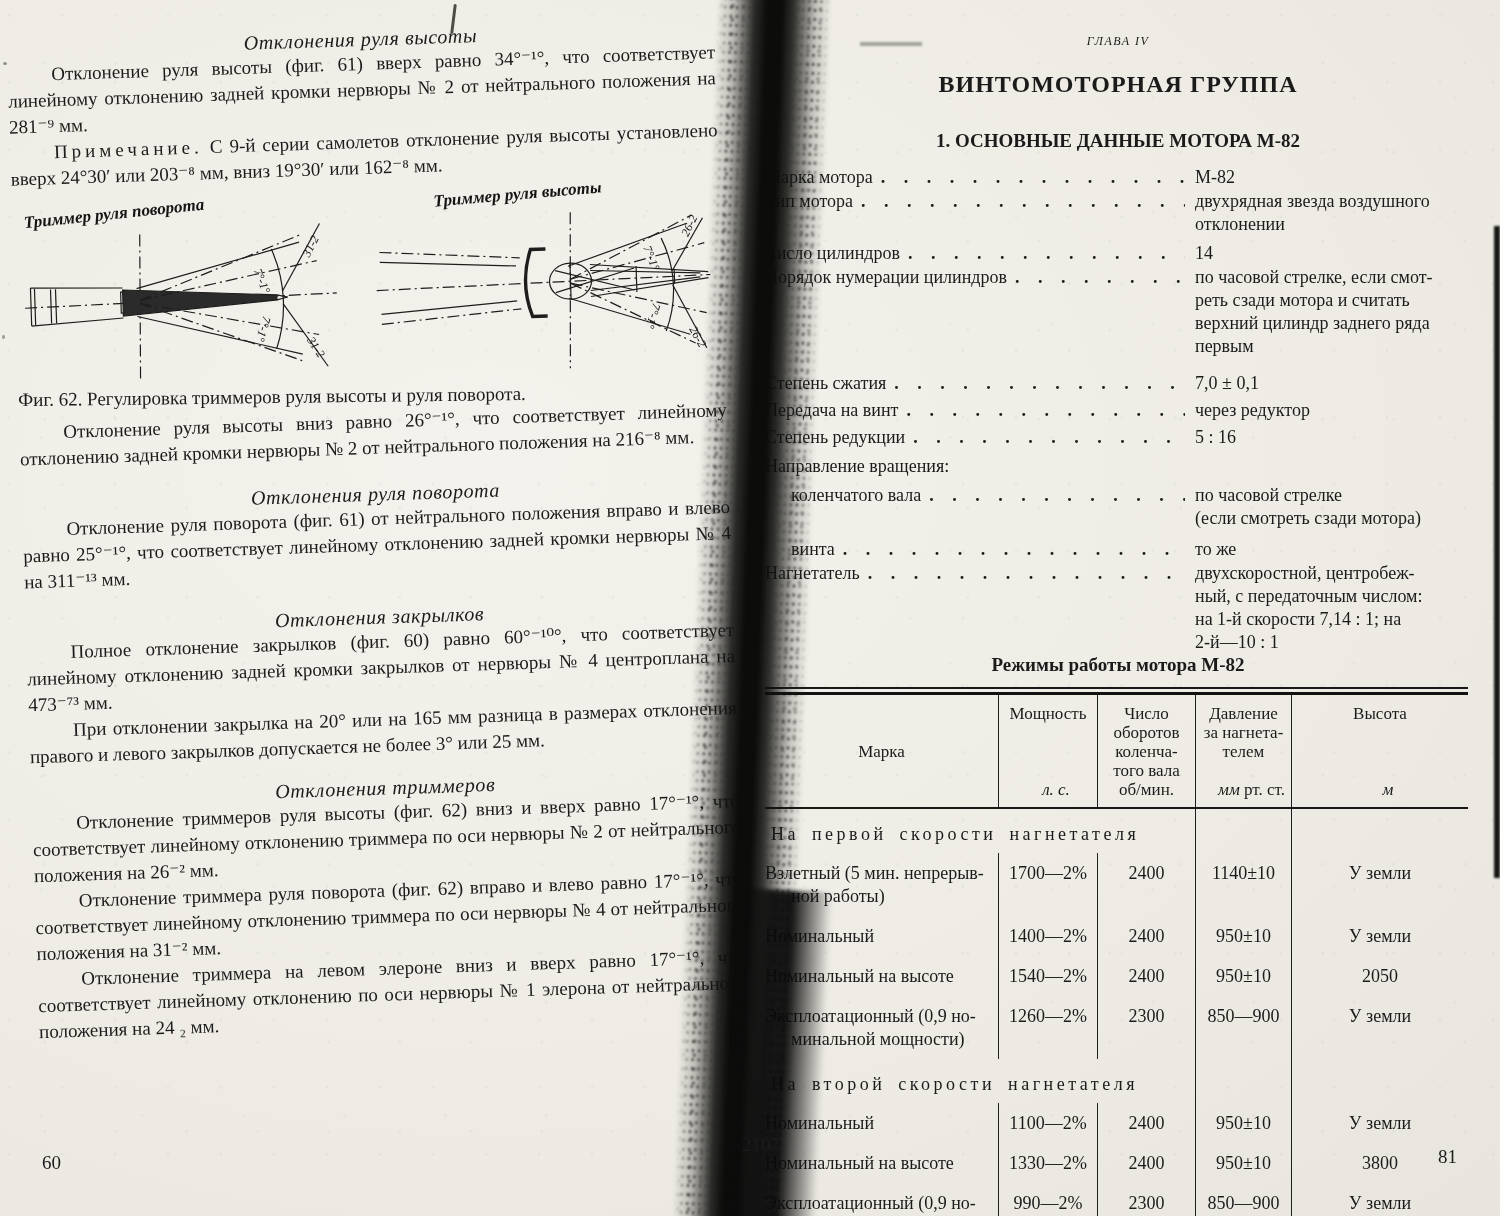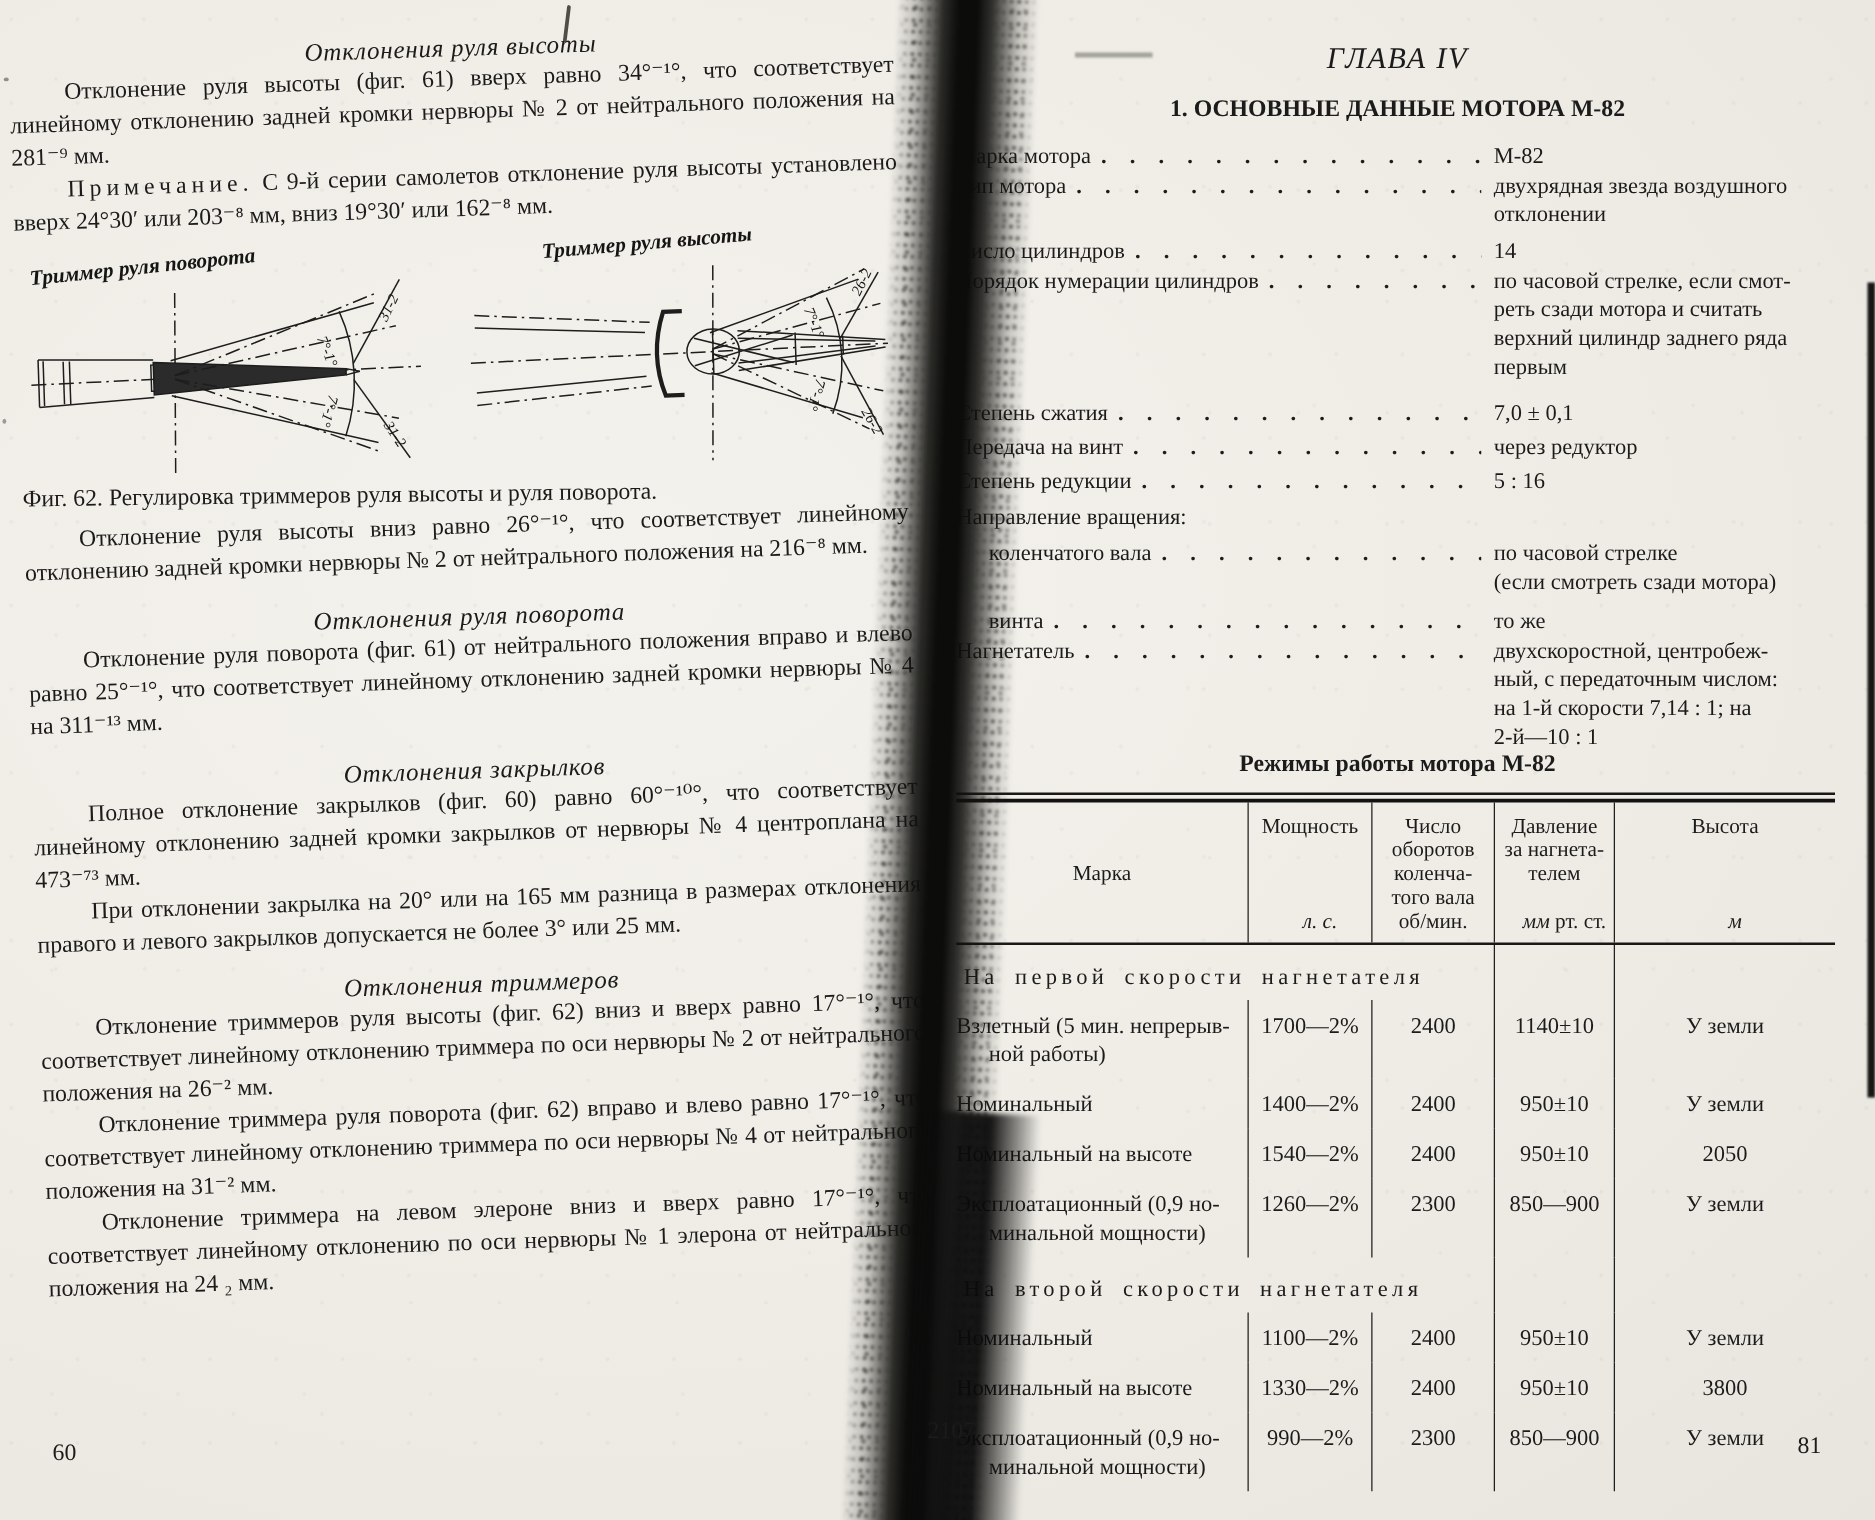--- a/index.html
+++ b/index.html
@@ -32,23 +32,23 @@
   svg path,svg line,svg rect,svg ellipse,svg polygon{stroke:#1d1d1d;stroke-width:1.2;fill:none;}
   svg .dd{stroke-dasharray:12 4 2 4;}
   svg .fat{stroke-width:3.4;}
   svg text{fill:#151515;stroke:none;font-style:italic;font-weight:bold;}
   svg .lab{font-size:17px;}
   svg .dim{font-size:12px;font-weight:normal;}
   svg .dark{fill:#2b2b2b;stroke:#1d1d1d;}
 
   
   .page-right{position:absolute;left:765px;top:0;width:706px;font-size:18px;}
-  .rp-chapter{margin-top:34px;text-align:center;font-style:italic;font-size:24px;letter-spacing:1.5px;}
+  .rp-chapter{margin-top:34px;text-align:center;font-style:italic;font-size:12px;letter-spacing:1.5px;}
   .rp-title{margin-top:22px;text-align:center;font-weight:bold;font-size:24px;letter-spacing:1px;}
-  .rp-section{margin-top:16px;text-align:center;font-weight:bold;font-size:19px;}
+  .rp-section{margin-top:32px;text-align:center;font-weight:bold;font-size:19px;}
   .specs{margin-top:14px;line-height:23px;}
   .spec{display:flex;align-items:flex-start;margin-top:1px;}
   .spec .lbl{flex:0 0 auto;white-space:pre;}
   .spec .dots{flex:1 1 auto;overflow:hidden;white-space:nowrap;margin:0 10px 0 8px;height:23px;}
   .spec .dots::after{content:". . . . . . . . . . . . . . . . . . . . . . . . . . . . . . . . . . .";
      letter-spacing:7px;font-weight:bold;}
   .spec.nodots .dots::after{content:"";}
   .spec .val{flex:0 0 276px;white-space:pre-line;}
   .spec.indent{padding-left:26px;}
   .g4{margin-top:4px}.g6{margin-top:6px}.g8{margin-top:8px}.g14{margin-top:14px}
@@ -188,20 +188,21 @@
       <h3 class="lh mt18">Отклонения триммеров</h3>
       <p class="mt10">Отклонение триммеров руля высоты (фиг. 62) вниз и вверх равно 17°⁻¹°, что соответствует линейному отклонению триммера по оси нервюры № 2 от нейтрального положения на 26⁻² мм.</p>
       <p>Отклонение триммера руля поворота (фиг. 62) вправо и влево равно 17°⁻¹°, что соответствует линейному отклонению триммера по оси нервюры № 4 от нейтрального положения на 31⁻² мм.</p>
       <p>Отклонение триммера на левом элероне вниз и вверх равно 17°⁻¹°, что соответствует линейному отклонению по оси нервюры № 1 элерона от нейтрального положения на 24 ₂ мм.</p>
     </div>
   </div>
   <div class="pnum-l">60</div>
 
   <div class="page-right">
     <div class="rp-chapter">ГЛАВА IV</div>
+    <div class="rp-title">ВИНТОМОТОРНАЯ ГРУППА</div>
     <div class="rp-section">1. ОСНОВНЫЕ ДАННЫЕ МОТОРА М-82</div>
 
     <div class="specs">
       <div class="spec">
           <span class="lbl">Марка мотора</span>
           <span class="dots"></span>
           <span class="val">М-82</span>
         </div>
       <div class="spec">
           <span class="lbl">Тип мотора</span>

